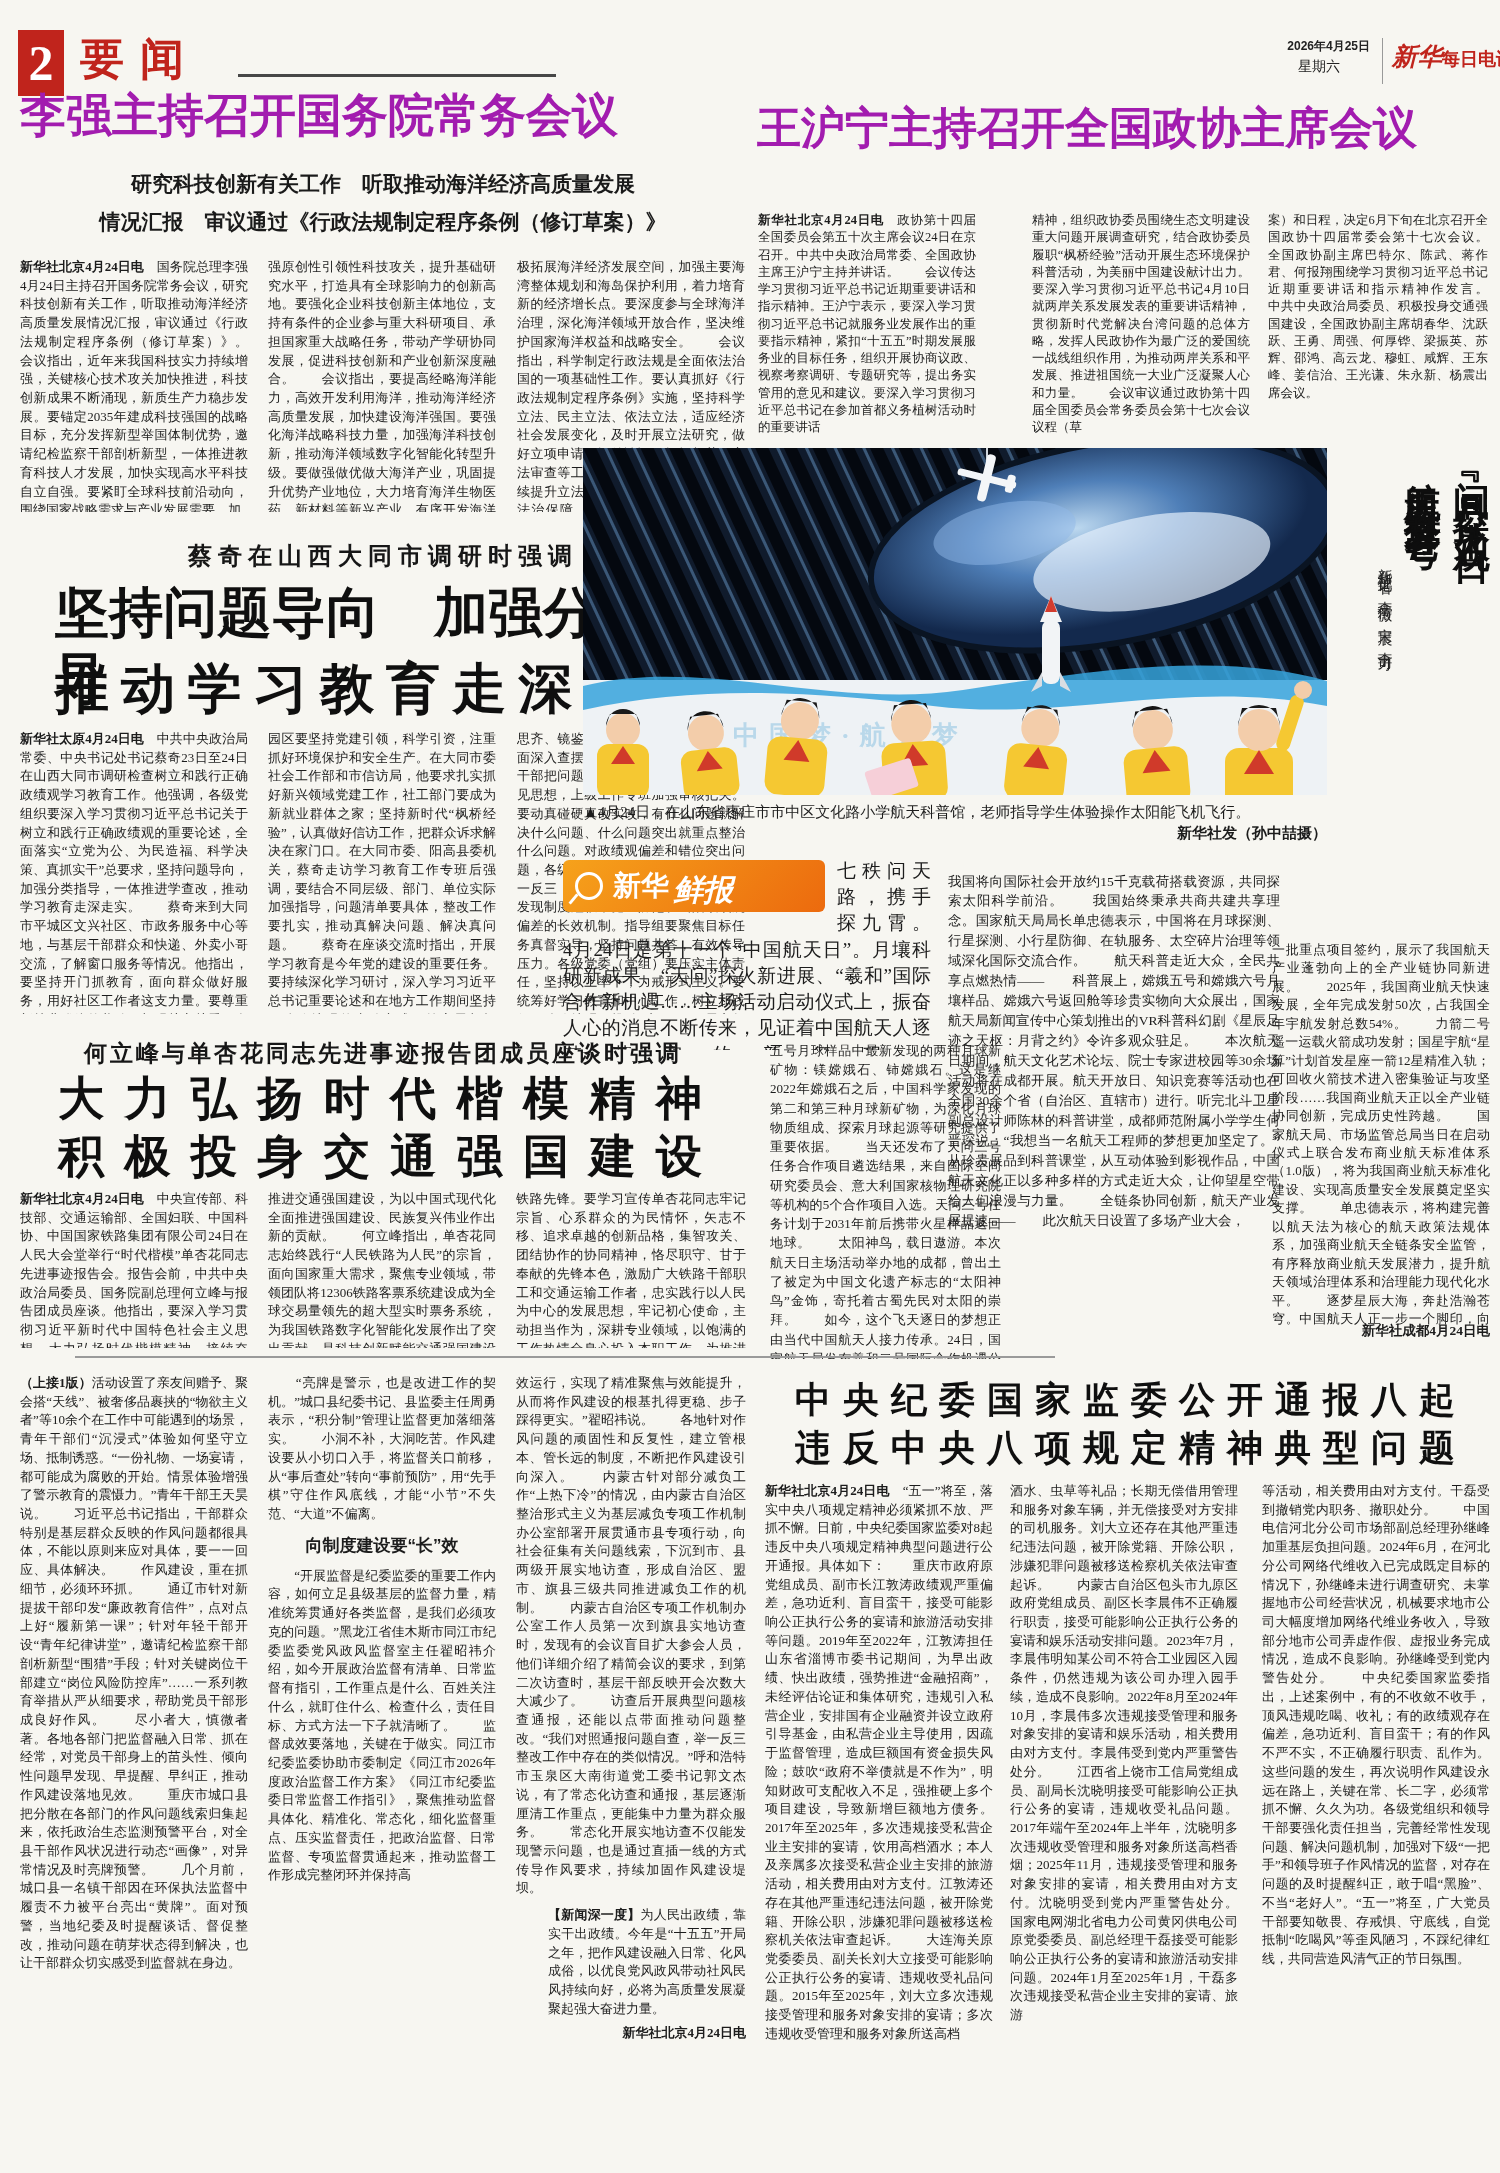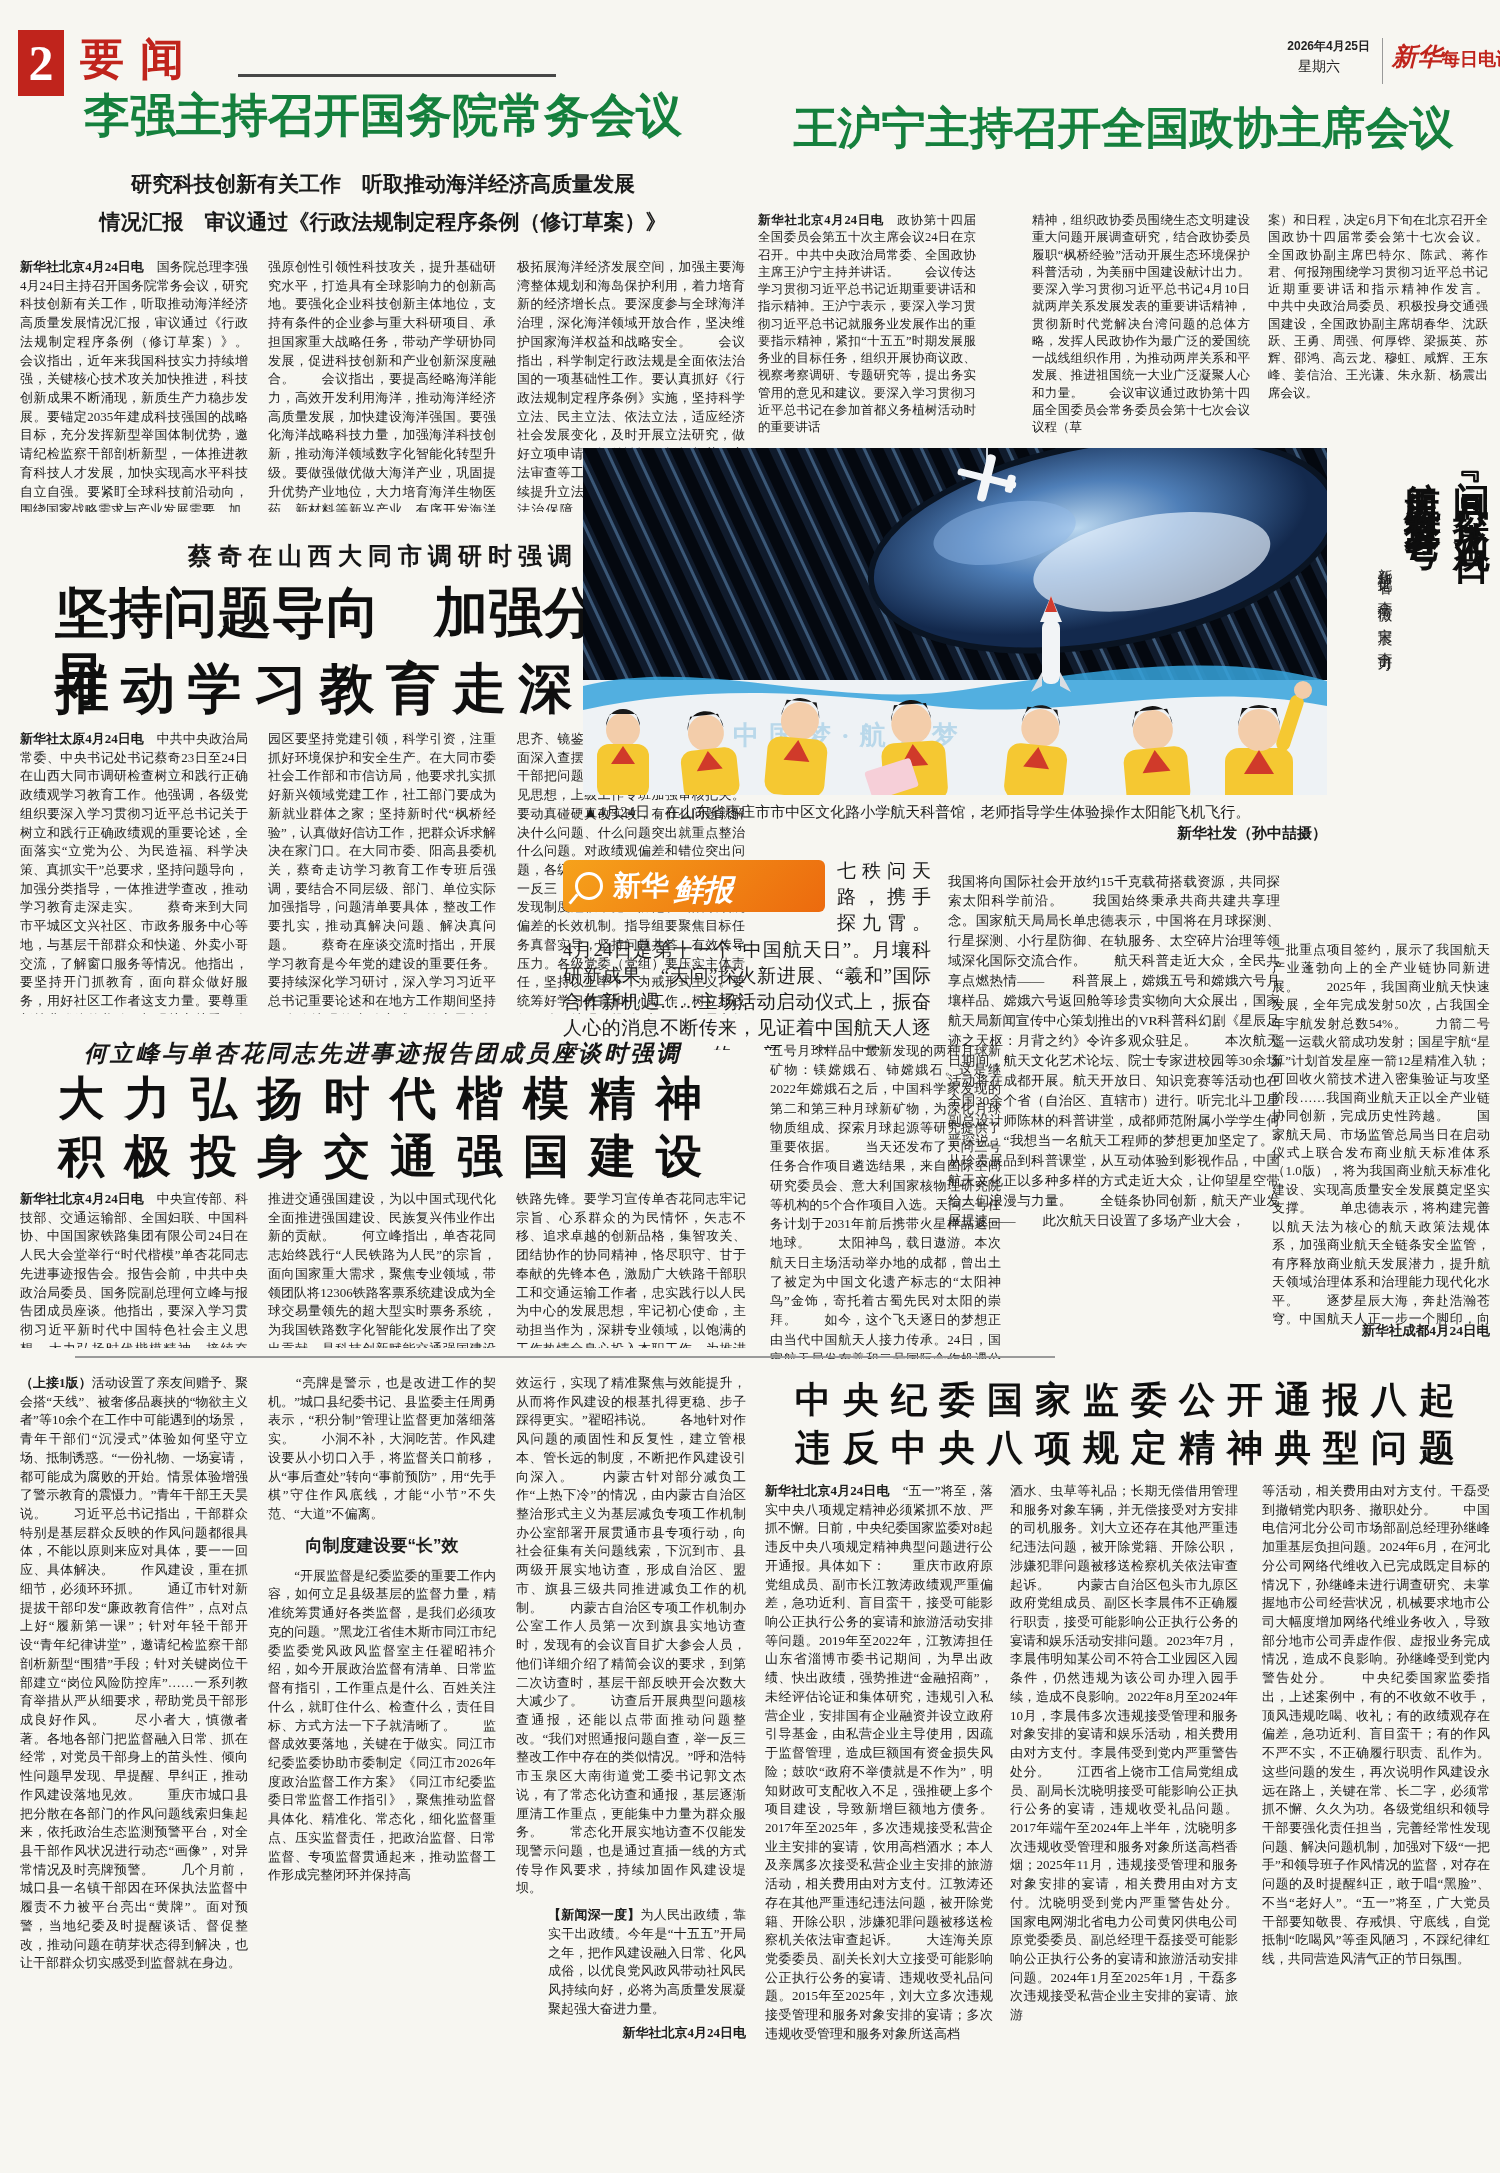--- a/index.html
+++ b/index.html
@@ -13,21 +13,21 @@
   .section-title{left:80px;top:34px;font:bold 44px/52px "Liberation Serif",serif;color:#c0241c;letter-spacing:16px;}
   .hdr-rule{left:238px;top:74px;width:318px;height:3px;background:#474747;}
   .hdr-date{left:1170px;top:38px;width:200px;text-align:right;font-family:"Liberation Sans",sans-serif;}
   .hdr-date .d1{font-size:12px;font-weight:bold;color:#222;}
   .hdr-date .d2{font-size:14px;color:#222;padding-right:30px;margin-top:3px;}
   .hdr-vrule{left:1382px;top:38px;width:1px;height:46px;background:#999;}
   .masthead{left:1392px;top:42px;width:106px;color:#c0241c;white-space:nowrap;}
   .masthead .m1{font:bold italic 25px/30px "Liberation Serif",serif;}
   .masthead .m2{font:bold 18px/30px "Liberation Serif",serif;}
   
-  .headline{font-weight:bold;text-align:center;color:#15803d;}
+  .headline{font-weight:bold;color:#a21caf;}
   .kicker{font-family:"Liberation Sans","DejaVu Sans",sans-serif;font-weight:bold;text-align:center;color:#161616;}
   .bigline{font-weight:bold;color:#0f0f0f;text-align:justify;text-align-last:justify;}
   .bcol{font-size:13px;line-height:1.44;text-align:justify;overflow:hidden;margin:0;}
   .bcol .dl{font-weight:bold;}
   .sub{font-family:"Liberation Sans","DejaVu Sans",sans-serif;font-weight:bold;text-align:center;color:#1a1a1a;}
   .dl-right{text-align:right;font-weight:bold;}
   .divider{background:#9a9a9a;height:2px;}
   
   .photo{left:583px;top:448px;width:744px;height:347px;background:#0c141f;}
   .caption{left:583px;top:801px;width:744px;font-size:15px;line-height:1.5;text-align:justify;}
@@ -84,21 +84,21 @@
 
   <div class="abs kicker" style="left:20px;top:540px;width:726px;font-size:24px;letter-spacing:6px;">蔡奇在山西大同市调研时强调</div>
   <div class="abs bigline" style="left:55px;top:580px;width:650px;font-size:54px;line-height:66px;">坚持问题导向　加强分类指导</div>
   <div class="abs bigline" style="left:55px;top:656px;width:650px;font-size:54px;line-height:66px;">推动学习教育走深走实</div>
   <p class="abs bcol" style="left:20px;top:730px;width:228px;height:284px;">
     <b class="dl">新华社太原4月24日电</b><span>　中共中央政治局常委、中央书记处书记蔡奇23日至24日在山西大同市调研检查树立和践行正确政绩观学习教育工作。他强调，各级党组织要深入学习贯彻习近平总书记关于树立和践行正确政绩观的重要论述，全面落实“立党为公、为民造福、科学决策、真抓实干”总要求，坚持问题导向，加强分类指导，一体推进学查改，推动学习教育走深走实。　　蔡奇来到大同市平城区文兴社区、市政务服务中心等地，与基层干部群众和快递、外卖小哥交流，了解窗口服务等情况。他指出，要坚持开门抓教育，面向群众做好服务，用好社区工作者这支力量。要尊重新就业群体的劳动，加强关心关爱。在阳高县龙泉工业园区，他指出，</span>
   </p>
   <p class="abs bcol" style="left:268px;top:730px;width:228px;height:284px;">园区要坚持党建引领，科学引资，注重抓好环境保护和安全生产。在大同市委社会工作部和市信访局，他要求扎实抓好新兴领域党建工作，社工部门要成为新就业群体之家；坚持新时代“枫桥经验”，认真做好信访工作，把群众诉求解决在家门口。在大同市委、阳高县委机关，蔡奇走访学习教育工作专班后强调，要结合不同层级、部门、单位实际加强指导，问题清单要具体，整改工作要扎实，推动真解决问题、解决真问题。　　蔡奇在座谈交流时指出，开展学习教育是今年党的建设的重要任务。要持续深化学习研讨，深入学习习近平总书记重要论述和在地方工作期间坚持正确政绩观的生动实践，筑牢思想根基。用好正反面典型案例“两面镜子”，见贤</p>
   <p class="abs bcol" style="left:517px;top:730px;width:228px;height:284px;">思齐、镜鉴自省，提高党性觉悟。要全面深入查摆问题，督促领导班子和领导干部把问题找准找深找具体，见人见事见思想，上级工作专班加强审核把关。要动真碰硬真改实改，有什么问题就解决什么问题、什么问题突出就重点整治什么问题。对政绩观偏差和错位突出问题，各级都要抓典型抓现行抓通报，举一反三，以案促改。注重从查改问题中发现制度短板，健全防范和纠治政绩观偏差的长效机制。指导组要聚焦目标任务真督实导，坚持问题共答，有效传导压力。各级党委（党组）要压实主体责任，坚持以上率下，力戒形式主义。要统筹好学习教育和中心工作，树立和践行正确政绩观，推动“十五五”开局之年各项工作取得新进展。</p>
 
-  <div class="abs kicker" style="left:20px;top:1038px;width:726px;font-size:23px;letter-spacing:3px;font-style:italic;">何立峰与单杏花同志先进事迹报告团成员座谈时强调</div>
+  <div class="abs kicker" style="left:20px;top:1038px;width:726px;font-size:23px;letter-spacing:3px;">何立峰与单杏花同志先进事迹报告团成员座谈时强调</div>
   <div class="abs bigline" style="left:58px;top:1072px;width:644px;font-size:46px;line-height:54px;">大力弘扬时代楷模精神</div>
   <div class="abs bigline" style="left:58px;top:1130px;width:644px;font-size:46px;line-height:54px;">积极投身交通强国建设</div>
   <p class="abs bcol" style="left:20px;top:1190px;width:228px;height:158px;">
     <b class="dl">新华社北京4月24日电</b><span>　中央宣传部、科技部、交通运输部、全国妇联、中国科协、中国国家铁路集团有限公司24日在人民大会堂举行“时代楷模”单杏花同志先进事迹报告会。报告会前，中共中央政治局委员、国务院副总理何立峰与报告团成员座谈。他指出，要深入学习贯彻习近平新时代中国特色社会主义思想，大力弘扬时代楷模精神，接续奋斗、久久为功，加快</span>
   </p>
   <p class="abs bcol" style="left:268px;top:1190px;width:228px;height:158px;">推进交通强国建设，为以中国式现代化全面推进强国建设、民族复兴伟业作出新的贡献。　　何立峰指出，单杏花同志始终践行“人民铁路为人民”的宗旨，面向国家重大需求，聚焦专业领域，带领团队将12306铁路客票系统建设成为全球交易量领先的超大型实时票务系统，为我国铁路数字化智能化发展作出了突出贡献，是科技创新赋能交通强国建设的</p>
   <p class="abs bcol" style="left:516px;top:1190px;width:230px;height:158px;">铁路先锋。要学习宣传单杏花同志牢记宗旨、心系群众的为民情怀，矢志不移、追求卓越的创新品格，集智攻关、团结协作的协同精神，恪尽职守、甘于奉献的先锋本色，激励广大铁路干部职工和交通运输工作者，忠实践行以人民为中心的发展思想，牢记初心使命，主动担当作为，深耕专业领域，以饱满的工作热情全身心投入本职工作，为推进中国式现代化贡献智慧和力量。</p>
 
   <div class="abs photo">
     <svg width="744" height="347" viewBox="0 0 744 347" preserveAspectRatio="none">

